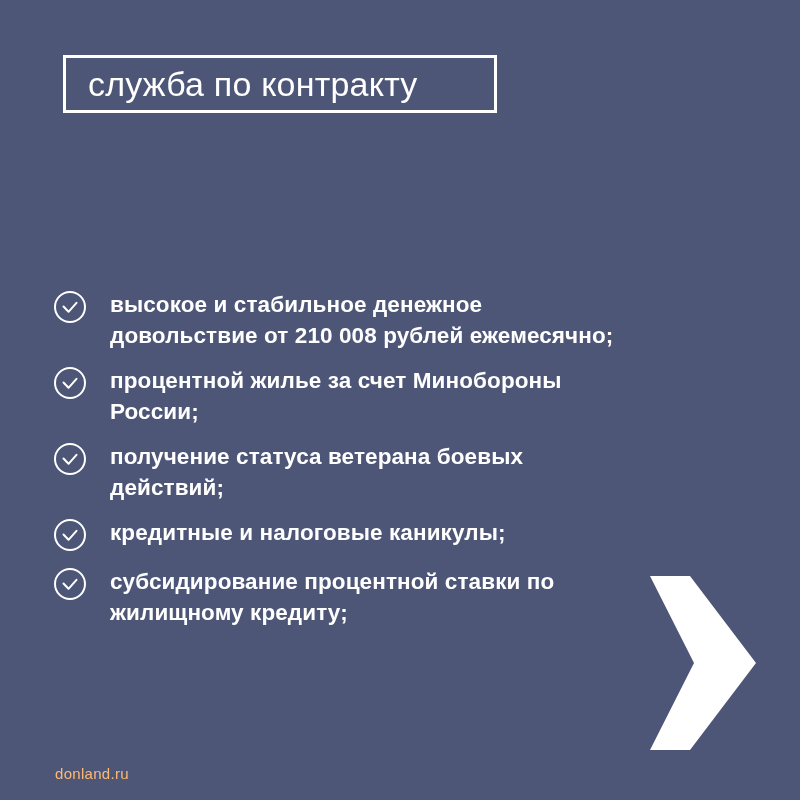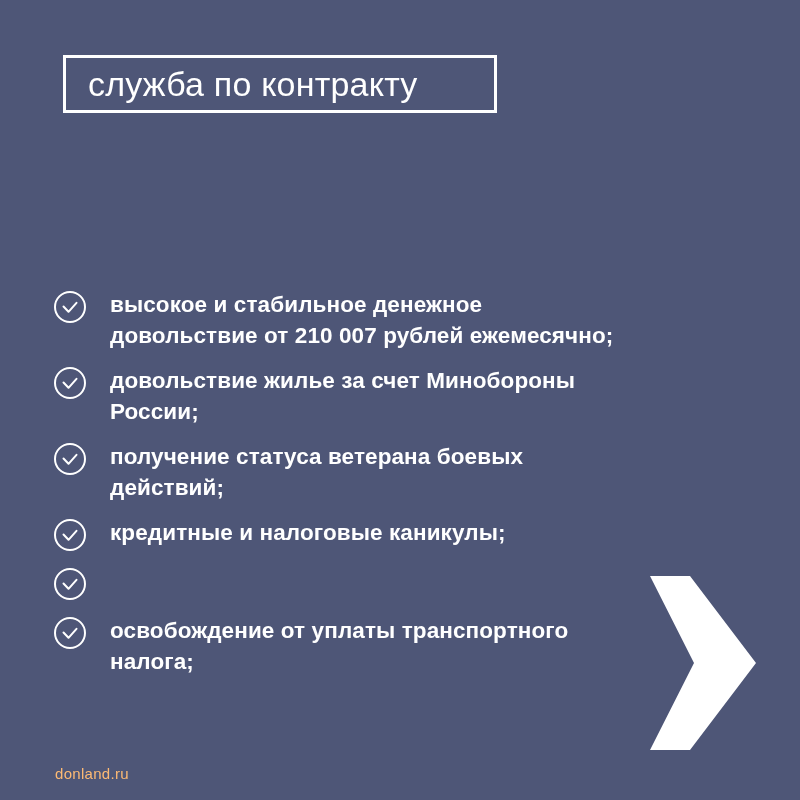--- a/index.html
+++ b/index.html
@@ -121,31 +121,31 @@
 
   <div class="benefits">
 
     <div class="benefit-item">
       <span class="check-icon">
         <svg viewBox="0 0 34 34" xmlns="http://www.w3.org/2000/svg">
           <circle cx="17" cy="17" r="15" fill="none" stroke="#ffffff" stroke-width="2"></circle>
           <polyline points="10.5,16.5 15.5,21.8 23.5,12.8" fill="none" stroke="#ffffff" stroke-width="2" stroke-linecap="round" stroke-linejoin="round"></polyline>
         </svg>
       </span>
-      <span class="benefit-text">высокое и стабильное денежное довольствие от 210 007 рублей ежемесячно;</span>
+      <span class="benefit-text">высокое и стабильное денежное довольствие от 210 008 рублей ежемесячно;</span>
     </div>
 
     <div class="benefit-item">
       <span class="check-icon">
         <svg viewBox="0 0 34 34" xmlns="http://www.w3.org/2000/svg">
           <circle cx="17" cy="17" r="15" fill="none" stroke="#ffffff" stroke-width="2"></circle>
           <polyline points="10.5,16.5 15.5,21.8 23.5,12.8" fill="none" stroke="#ffffff" stroke-width="2" stroke-linecap="round" stroke-linejoin="round"></polyline>
         </svg>
       </span>
-      <span class="benefit-text">довольствие жилье за счет Минобороны России;</span>
+      <span class="benefit-text">процентной жилье за счет Минобороны России;</span>
     </div>
 
     <div class="benefit-item">
       <span class="check-icon">
         <svg viewBox="0 0 34 34" xmlns="http://www.w3.org/2000/svg">
           <circle cx="17" cy="17" r="15" fill="none" stroke="#ffffff" stroke-width="2"></circle>
           <polyline points="10.5,16.5 15.5,21.8 23.5,12.8" fill="none" stroke="#ffffff" stroke-width="2" stroke-linecap="round" stroke-linejoin="round"></polyline>
         </svg>
       </span>
       <span class="benefit-text">получение статуса ветерана боевых действий;</span>
@@ -161,31 +161,23 @@
       <span class="benefit-text">кредитные и налоговые каникулы;</span>
     </div>
 
     <div class="benefit-item">
       <span class="check-icon">
         <svg viewBox="0 0 34 34" xmlns="http://www.w3.org/2000/svg">
           <circle cx="17" cy="17" r="15" fill="none" stroke="#ffffff" stroke-width="2"></circle>
           <polyline points="10.5,16.5 15.5,21.8 23.5,12.8" fill="none" stroke="#ffffff" stroke-width="2" stroke-linecap="round" stroke-linejoin="round"></polyline>
         </svg>
       </span>
+      <span class="benefit-text">субсидирование процентной ставки по жилищному кредиту;</span>
     </div>
 
-    <div class="benefit-item">
-      <span class="check-icon">
-        <svg viewBox="0 0 34 34" xmlns="http://www.w3.org/2000/svg">
-          <circle cx="17" cy="17" r="15" fill="none" stroke="#ffffff" stroke-width="2"></circle>
-          <polyline points="10.5,16.5 15.5,21.8 23.5,12.8" fill="none" stroke="#ffffff" stroke-width="2" stroke-linecap="round" stroke-linejoin="round"></polyline>
-        </svg>
-      </span>
-      <span class="benefit-text">освобождение от уплаты транспортного налога;</span>
-    </div>
 
   </div>
 
   <div class="chevron">
     <svg viewBox="0 0 110 174" xmlns="http://www.w3.org/2000/svg">
       <polygon points="2,0 42,0 108,87 42,174 2,174 46,87" fill="#ffffff"></polygon>
     </svg>
   </div>
 
   <div class="footer-url">donland.ru</div>

